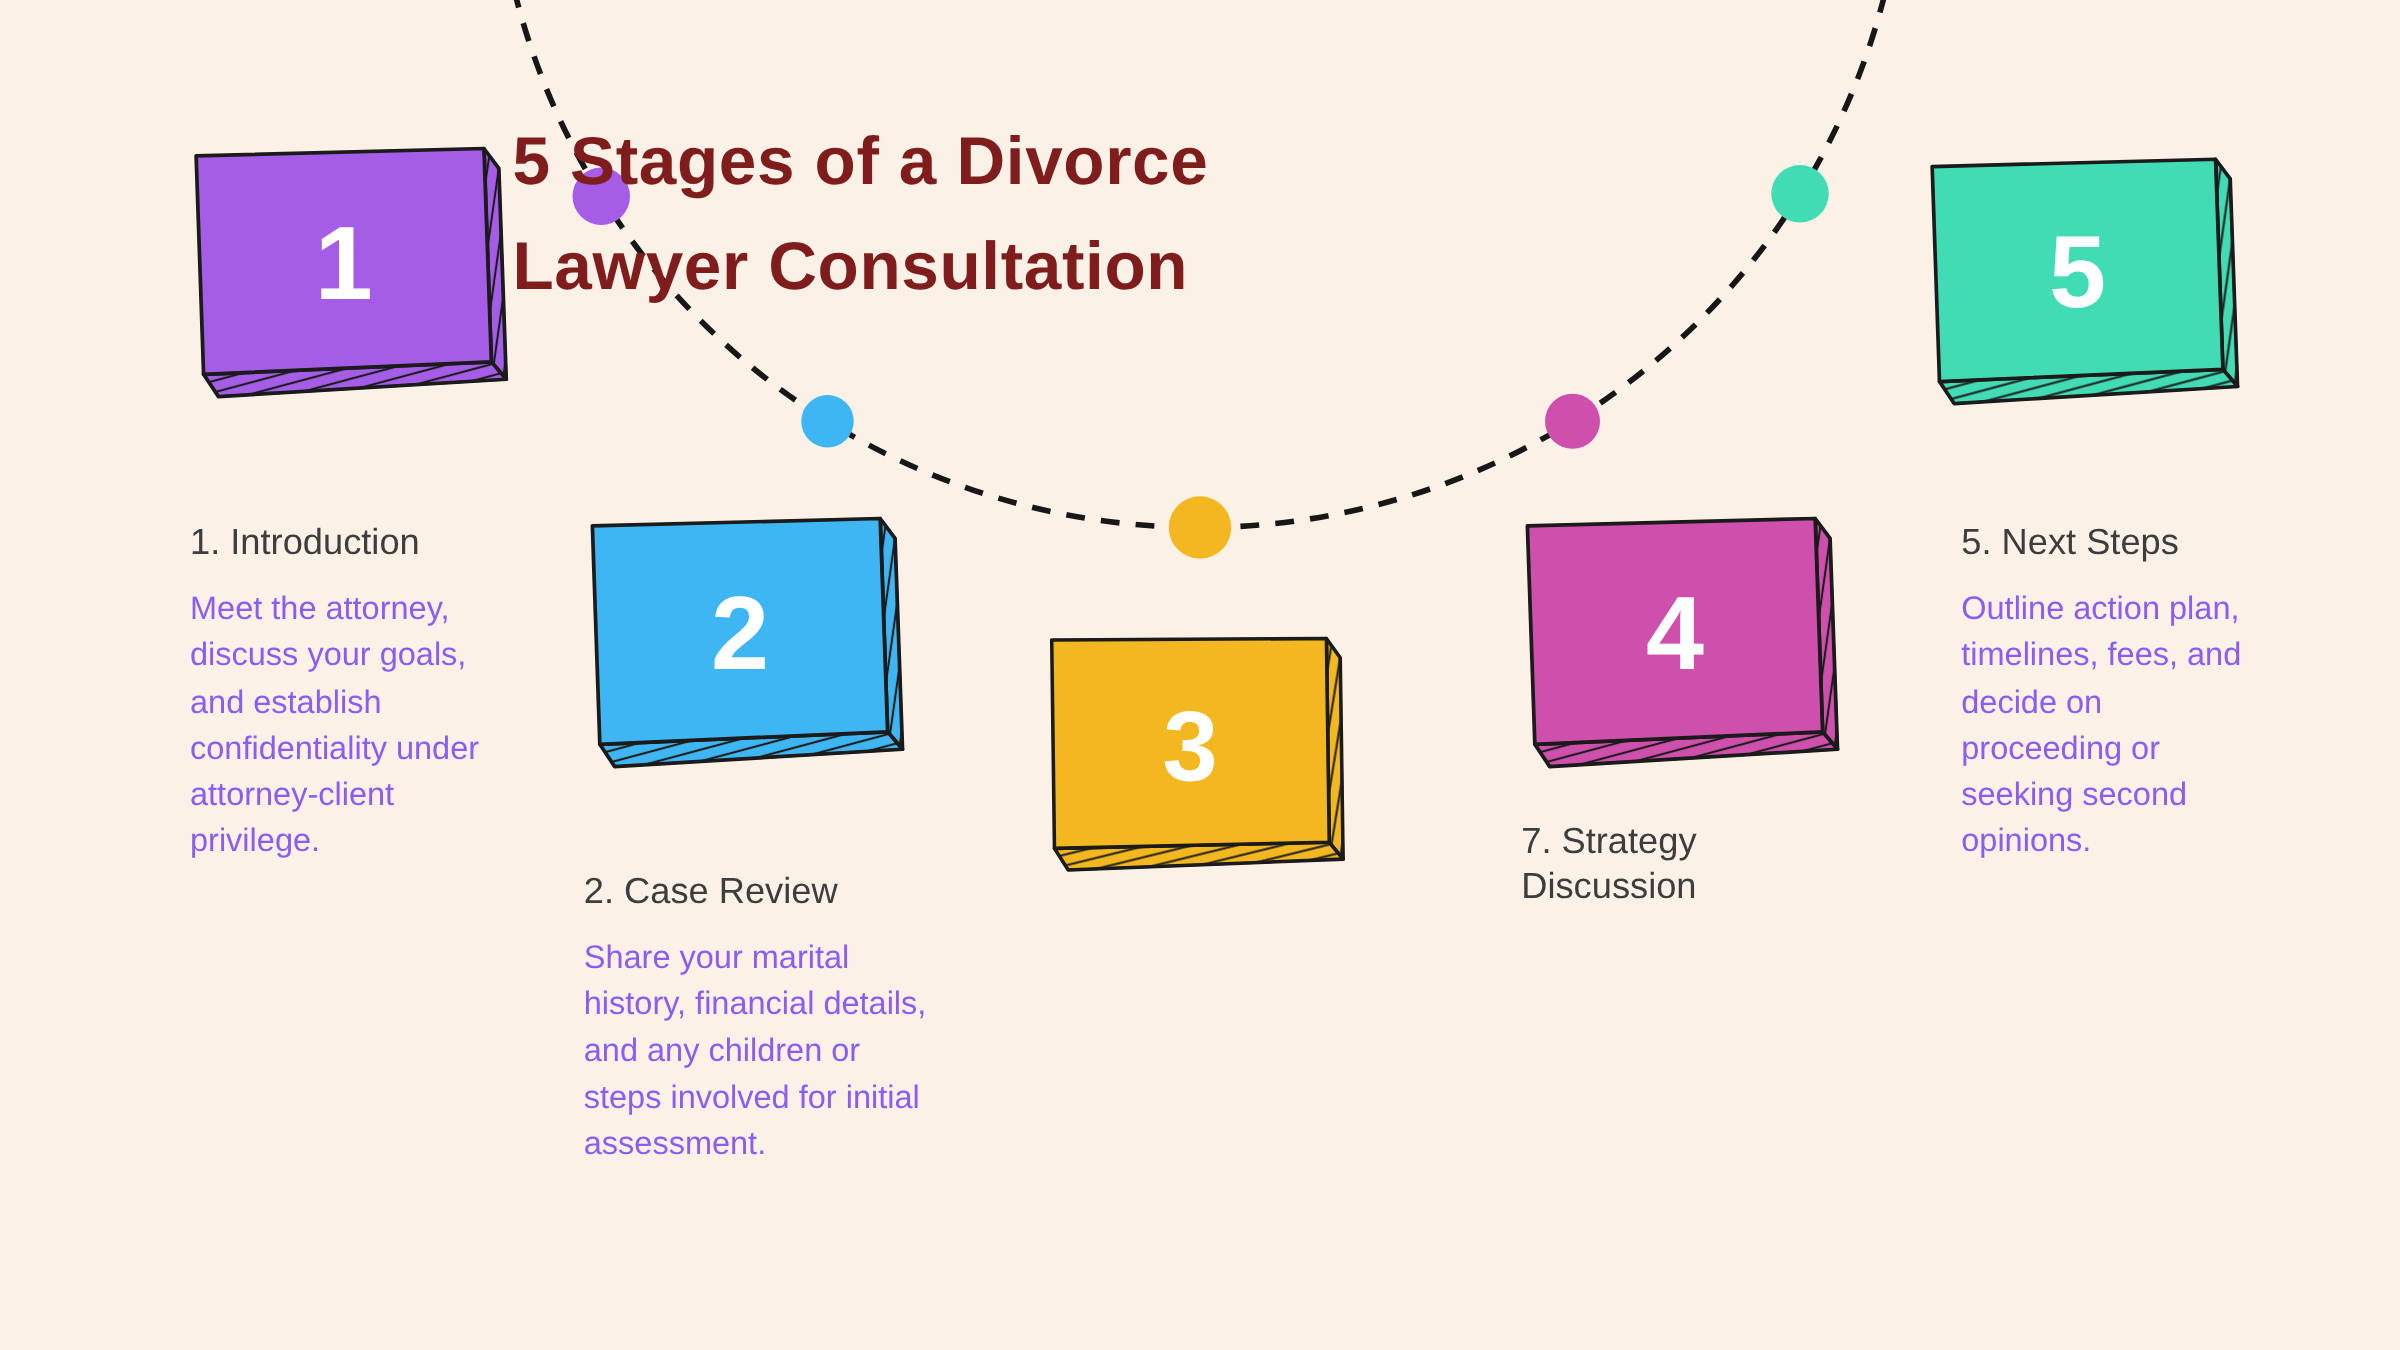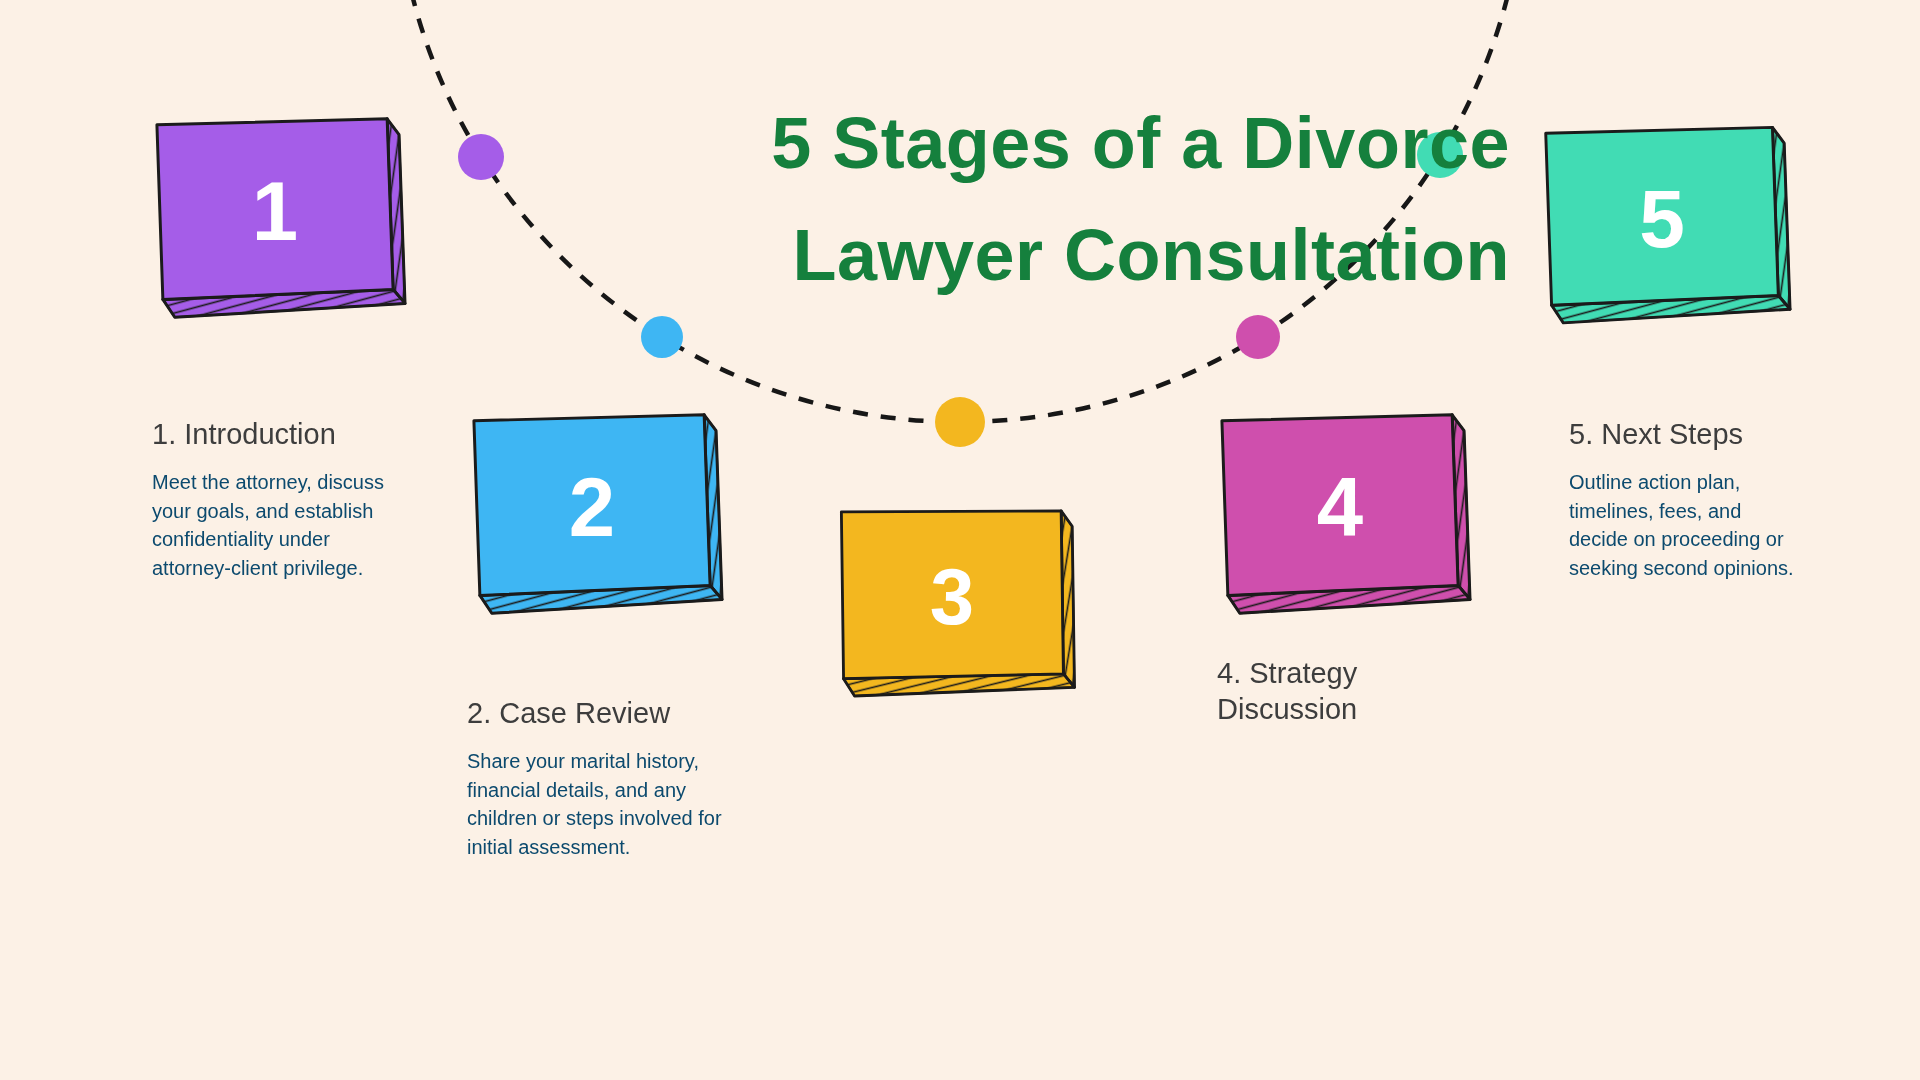--- a/index.html
+++ b/index.html
@@ -4,32 +4,32 @@
 <style>
   html,body{margin:0;padding:0;width:1920px;height:1080px;overflow:hidden;}
   body{
     background:#fcf1e6;
     font-family:"Liberation Sans","DejaVu Sans",sans-serif;
     position:relative;
   }
   svg.arc{position:absolute;left:0;top:0;pointer-events:none;}
   .title{
     position:absolute;top:88px;left:50%;transform:translateX(-50%);
-    width:1100px;text-align:right;
-    font-size:72px;font-weight:700;color:#15803d;line-height:1.55;letter-spacing:.5px;
+    width:1100px;text-align:left;
+    font-size:54px;font-weight:700;color:#7f1d1d;line-height:1.55;letter-spacing:.5px;
   }
   .stage-box{position:absolute;}
   .stage-box svg{width:100%;height:100%;overflow:visible;display:block;}
   .box-number{
     font-family:"Liberation Sans","DejaVu Sans",sans-serif;
     font-size:84px;font-weight:700;fill:#ffffff;
   }
   .stage-text{position:absolute;}
   .stage-text h3{margin:0 0 16px 0;font-size:29px;font-weight:400;color:#3d3d3d;line-height:1.25;}
-  .stage-text p{margin:0;font-size:20px;color:#0c4a6e;line-height:1.43;}
+  .stage-text p{margin:0;font-size:26px;color:#8b5cf6;line-height:1.43;}
   
   .b1{left:145px;top:112px;width:262px;height:224px;}
   .b2{left:462px;top:408px;width:262px;height:224px;}
   .b3{left:828px;top:500px;width:250px;height:218px;transform:rotate(1.2deg);}
   .b4{left:1210px;top:408px;width:262px;height:224px;}
   .b5{left:1534px;top:116px;width:258px;height:230px;}
   
   .tb1{left:152px;top:416px;width:255px;}
   .tb2{left:467px;top:695px;width:288px;}
   .tb3{left:828px;top:793px;width:290px;}
@@ -133,19 +133,19 @@
 
 <div class="stage-text tb2">
   <h3>2. Case Review</h3>
   <p>Share your marital history, financial details, and any children or steps involved for initial assessment.</p>
 </div>
 
 <div class="stage-text tb3">
 </div>
 
 <div class="stage-text tb4">
-  <h3>4. Strategy Discussion</h3>
+  <h3>7. Strategy Discussion</h3>
 </div>
 
 <div class="stage-text tb5">
   <h3>5. Next Steps</h3>
   <p>Outline action plan, timelines, fees, and decide on proceeding or seeking second opinions.</p>
 </div>
 
 </body></html>

